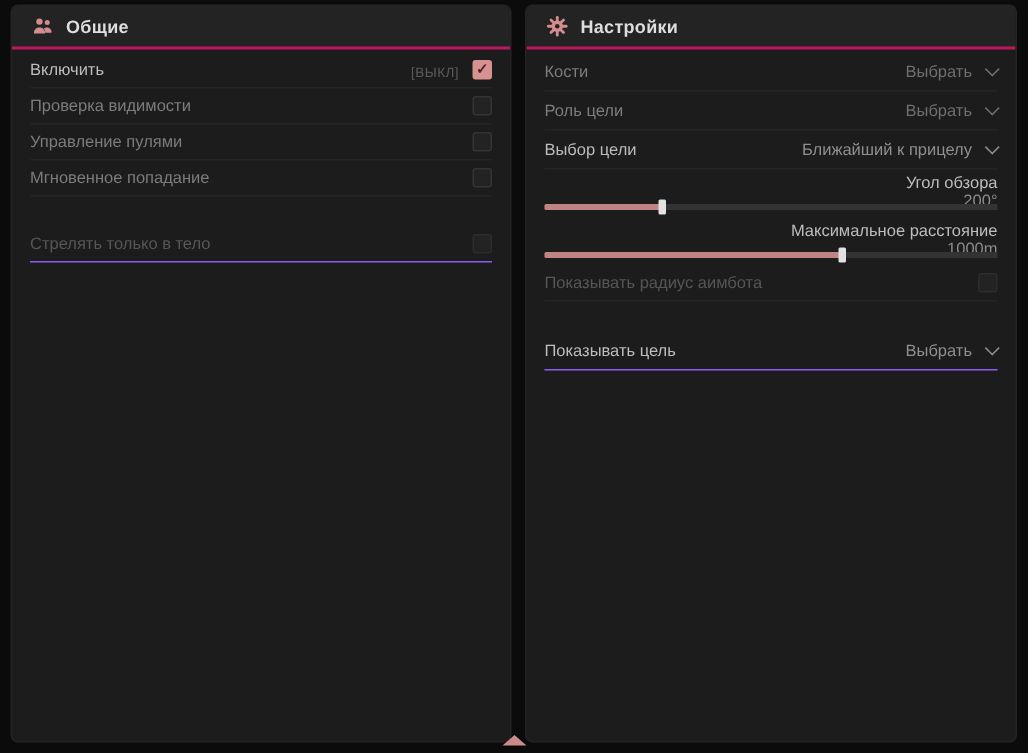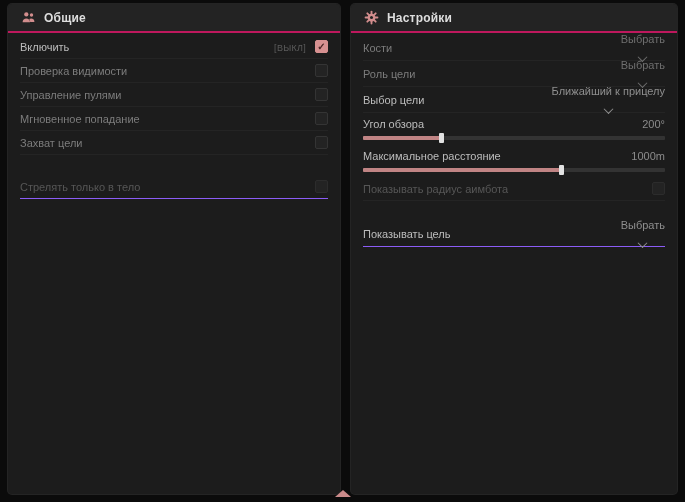--- a/index.html
+++ b/index.html
@@ -36,40 +36,40 @@
     height:23px;
     margin:0 12px;
     border-bottom:1px solid #242424;
     gap:12px;
   }
   .row:last-child{border-bottom:1px solid #8b5cf6;margin-top:20px;}
   .row-slider{
     display:block;height:29px;
     margin:0 12px;border-bottom:none;padding-top:3px;
   }
-  .row-slider .line1{display:flex;align-items:center;justify-content:space-between;height:16px;}
+  .row-slider .line1{display:flex;align-items:flex-end;justify-content:space-between;height:16px;flex-direction:column;}
   .lbl{font-size:11px;color:#7c7c7c;}
   .lbl.bright{color:#bdbdbd;}
   .lbl.faint{color:#565656;}
   .right-group{display:flex;align-items:flex-end;gap:9px;}
   .hotkey{font-size:9px;color:#5c5c5c;letter-spacing:.3px;}
   .checkbox{
     width:13px;height:13px;border-radius:2px;
     background:#232323;border:1px solid #343434;
     box-sizing:border-box;
     display:flex;align-items:center;justify-content:center;
     cursor:pointer;
   }
   .checkbox.faintbox{border-color:#2c2c2c;}
   .checkbox .check{display:none;font-size:10px;line-height:10px;color:#4c2626;font-weight:bold;}
   .checkbox.checked{background:#d79191;border-color:#d79191;}
   .checkbox.checked .check{display:block;}
   .dropdown{
     display:flex;align-items:center;gap:10px;
-    color:#8f8f8f;font-size:11px;cursor:pointer;flex-direction:column;
+    color:#8f8f8f;font-size:11px;cursor:pointer;
   }
   .dropdown.dim{color:#6f6f6f;}
   .dd-value{white-space:nowrap;}
   .chev{
     width:6px;height:6px;
     border-right:1.6px solid currentColor;
     border-bottom:1.6px solid currentColor;
     transform:rotate(45deg) translate(-1px,-1px);
     display:inline-block;
   }
@@ -123,24 +123,20 @@
     <div class="row">
       <span class="lbl">Проверка видимости</span>
       <span class="checkbox"></span>
     </div>
     <div class="row">
       <span class="lbl">Управление пулями</span>
       <span class="checkbox"></span>
     </div>
     <div class="row">
       <span class="lbl">Мгновенное попадание</span>
-      <span class="checkbox"></span>
-    </div>
-    <div class="row">
-      <span class="lbl">Захват цели</span>
       <span class="checkbox"></span>
     </div>
     <div class="row">
       <span class="lbl faint">Стрелять только в тело</span>
       <span class="checkbox faintbox"></span>
     </div>
   </div>
 </div>
 
 <div class="panel panel-right">

